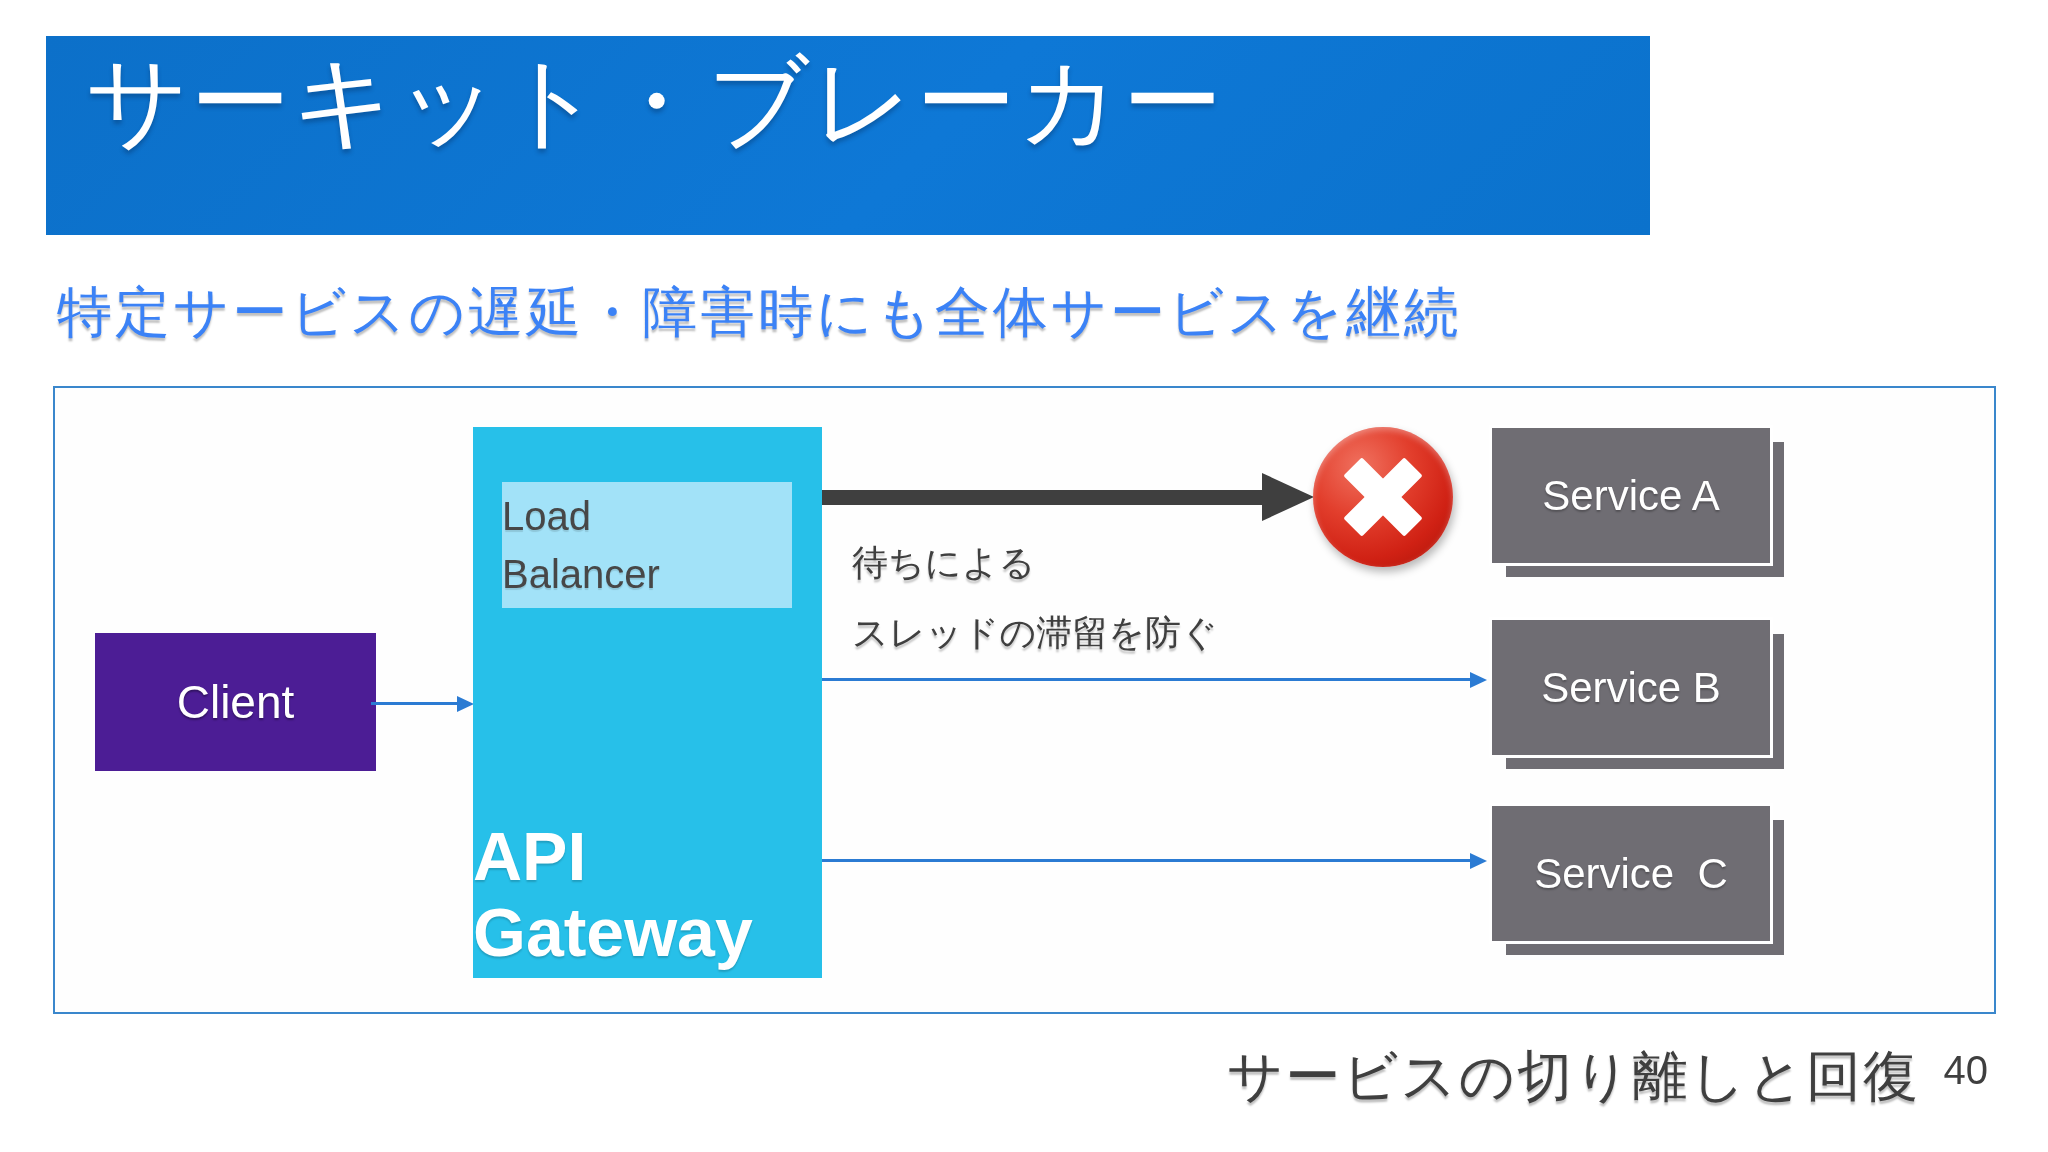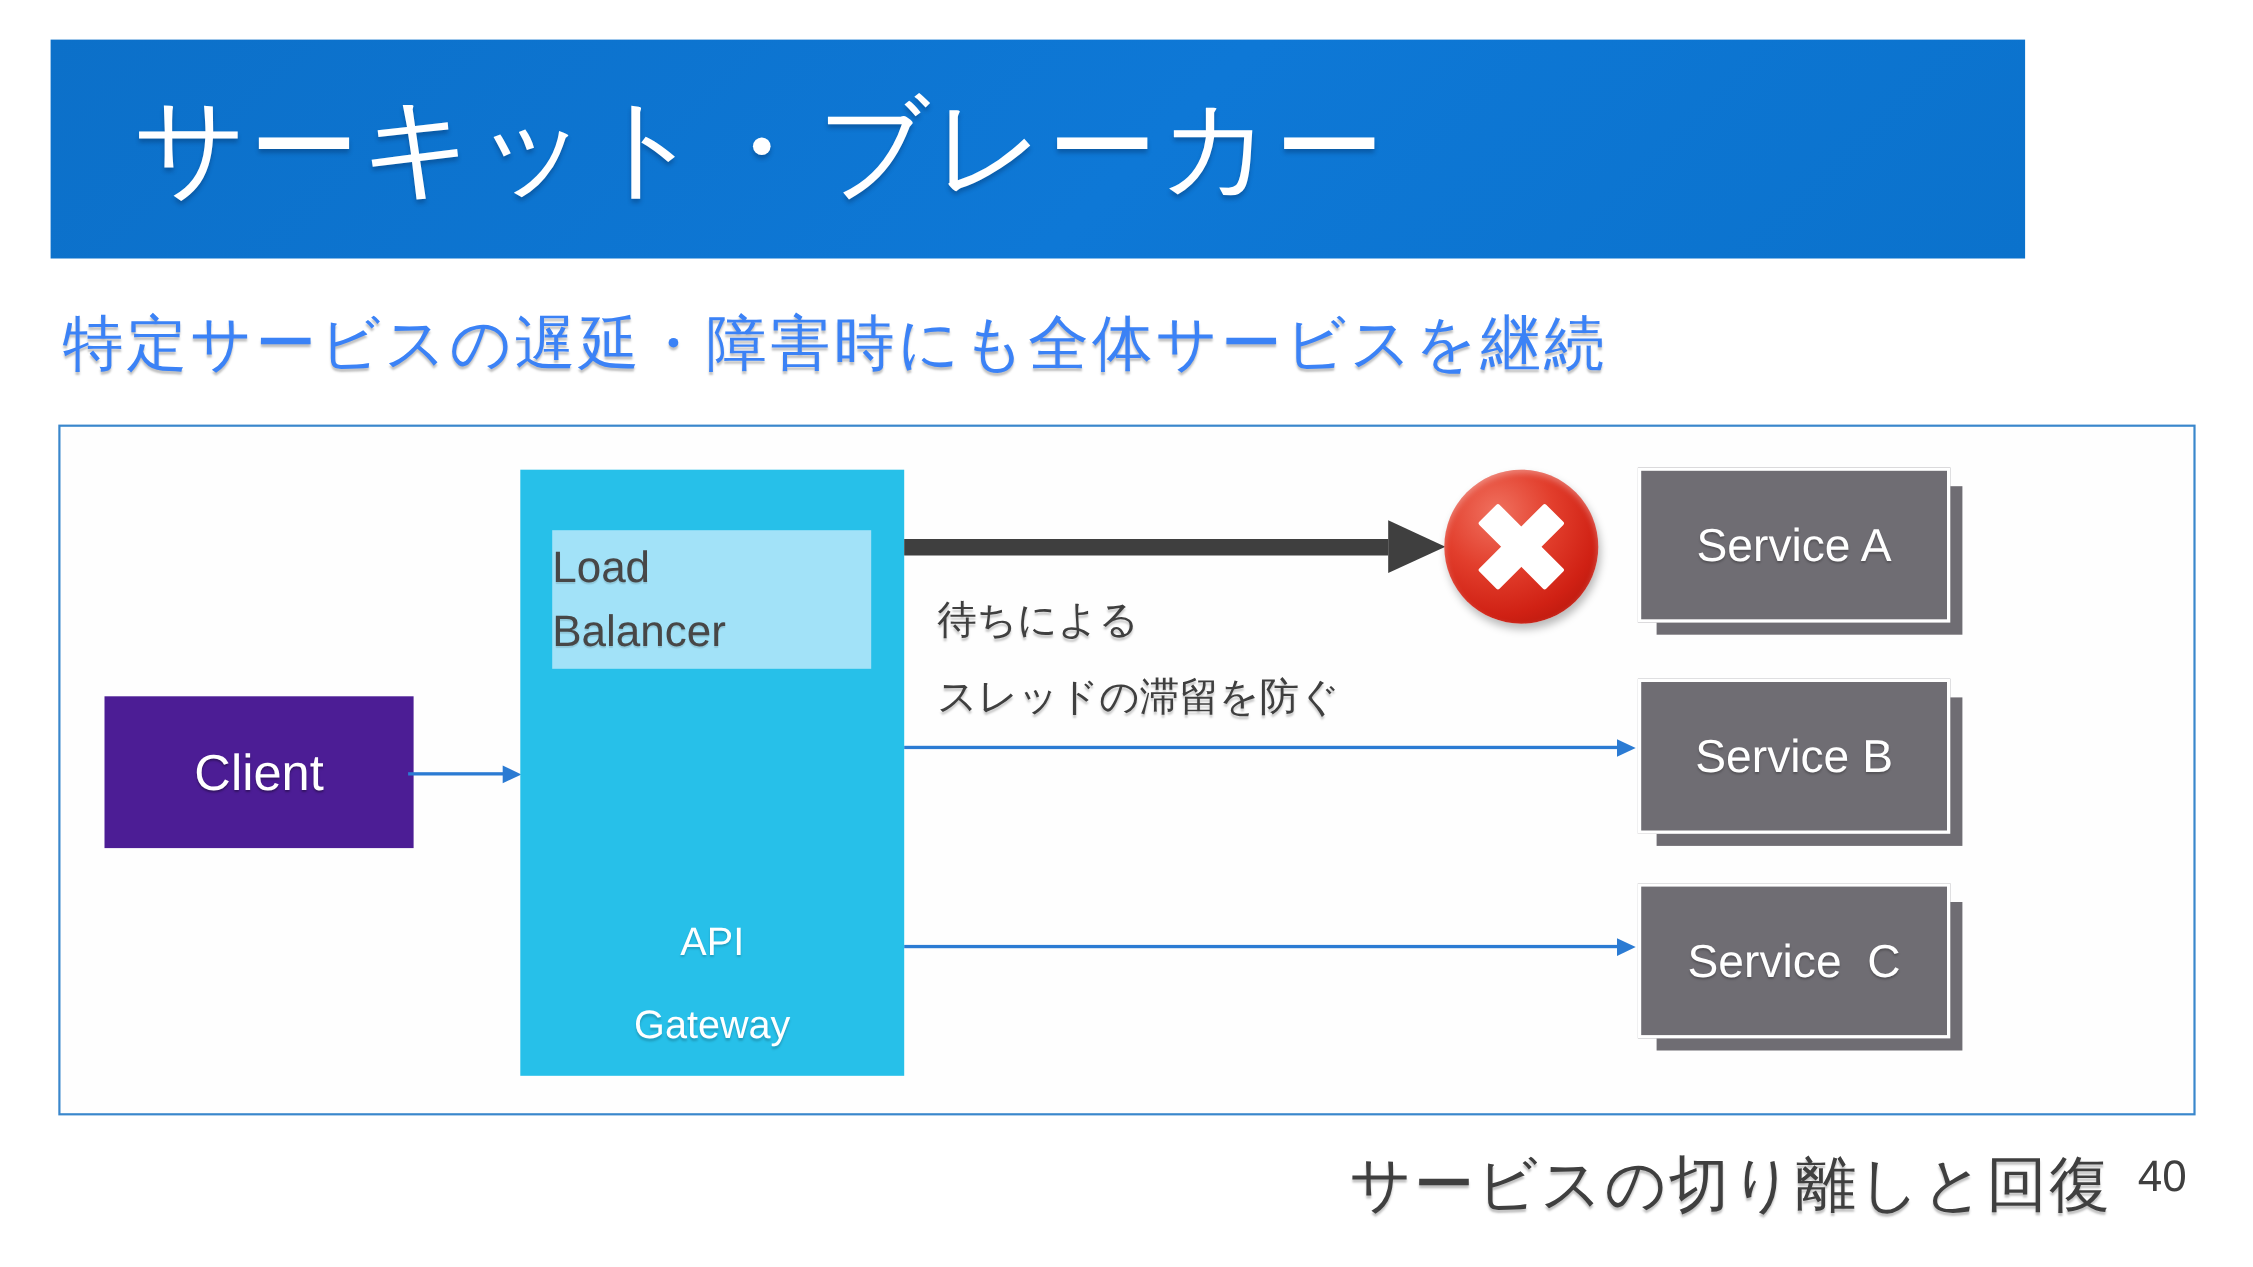--- a/index.html
+++ b/index.html
@@ -1,42 +1,42 @@
 <!DOCTYPE html>
 <html><head>
 <meta charset="utf-8">
 <style>
   html,body{margin:0;padding:0;background:#ffffff;}
   body{font-family:"Liberation Sans","DejaVu Sans",sans-serif;}
   .slide{position:relative;width:2048px;height:1152px;background:#ffffff;overflow:hidden;}
 
   
-  .banner{position:absolute;left:46px;top:36px;width:1795px;height:199px;
+  .banner{position:absolute;left:46px;top:36px;width:1604px;height:199px;
     background:linear-gradient(135deg,#0c70c9 0%,#0e78d6 55%,#0b72cc 100%);
-    display:flex;align-items:center;padding-left:76px;box-sizing:border-box;}
+    display:flex;padding-left:40px;box-sizing:border-box;}
   .banner-title{color:#ffffff;font-size:100px;letter-spacing:2px;
     text-shadow:0 4px 4px rgba(0,30,70,.30);white-space:nowrap;}
 
   
   .subtitle{position:absolute;left:57px;top:276px;font-size:55px;color:#3b82f6;
     letter-spacing:3px;white-space:nowrap;text-shadow:0 3px 2px rgba(0,0,0,.25);}
 
   
   .diagram{position:absolute;left:53px;top:386px;width:1943px;height:628px;
     border:2px solid #3a87cc;background:#fefefe;box-sizing:border-box;}
 
   
   .client-box{position:absolute;left:95px;top:633px;width:281px;height:138px;
     background:#4c1d95;display:flex;align-items:center;justify-content:center;}
   .client-box .label{color:#fff;font-size:46px;text-shadow:0 2px 2px rgba(0,0,0,.35);}
 
   .gateway-box{position:absolute;left:473px;top:427px;width:349px;height:551px;
     background:#27c0e9;}
-  .gateway-label{position:absolute;left:0;bottom:8px;width:100%;text-align:center;
-    color:#ffffff;font-size:36px;line-height:76px;text-shadow:0 2px 2px rgba(0,0,0,.18);}
+  .gateway-label{position:absolute;left:0;bottom:8px;width:100%;
+    color:#ffffff;font-size:68px;line-height:76px;text-shadow:0 2px 2px rgba(0,0,0,.18);font-weight:bold;}
 
   .lb-box{position:absolute;left:502px;top:482px;width:290px;height:126px;
     background:#a2e2f8;display:flex;flex-direction:column;justify-content:center;}
   .lb-box .line{color:#474747;font-size:40px;line-height:58px;text-shadow:0 2px 1px rgba(0,0,0,.12);}
 
   
   .arrow-shaft-blue{position:absolute;height:3px;background:#2b7bd3;}
   .arrow-head-blue{position:absolute;width:0;height:0;border-top:8px solid transparent;
     border-bottom:8px solid transparent;border-left:17px solid #2b7bd3;}
 

